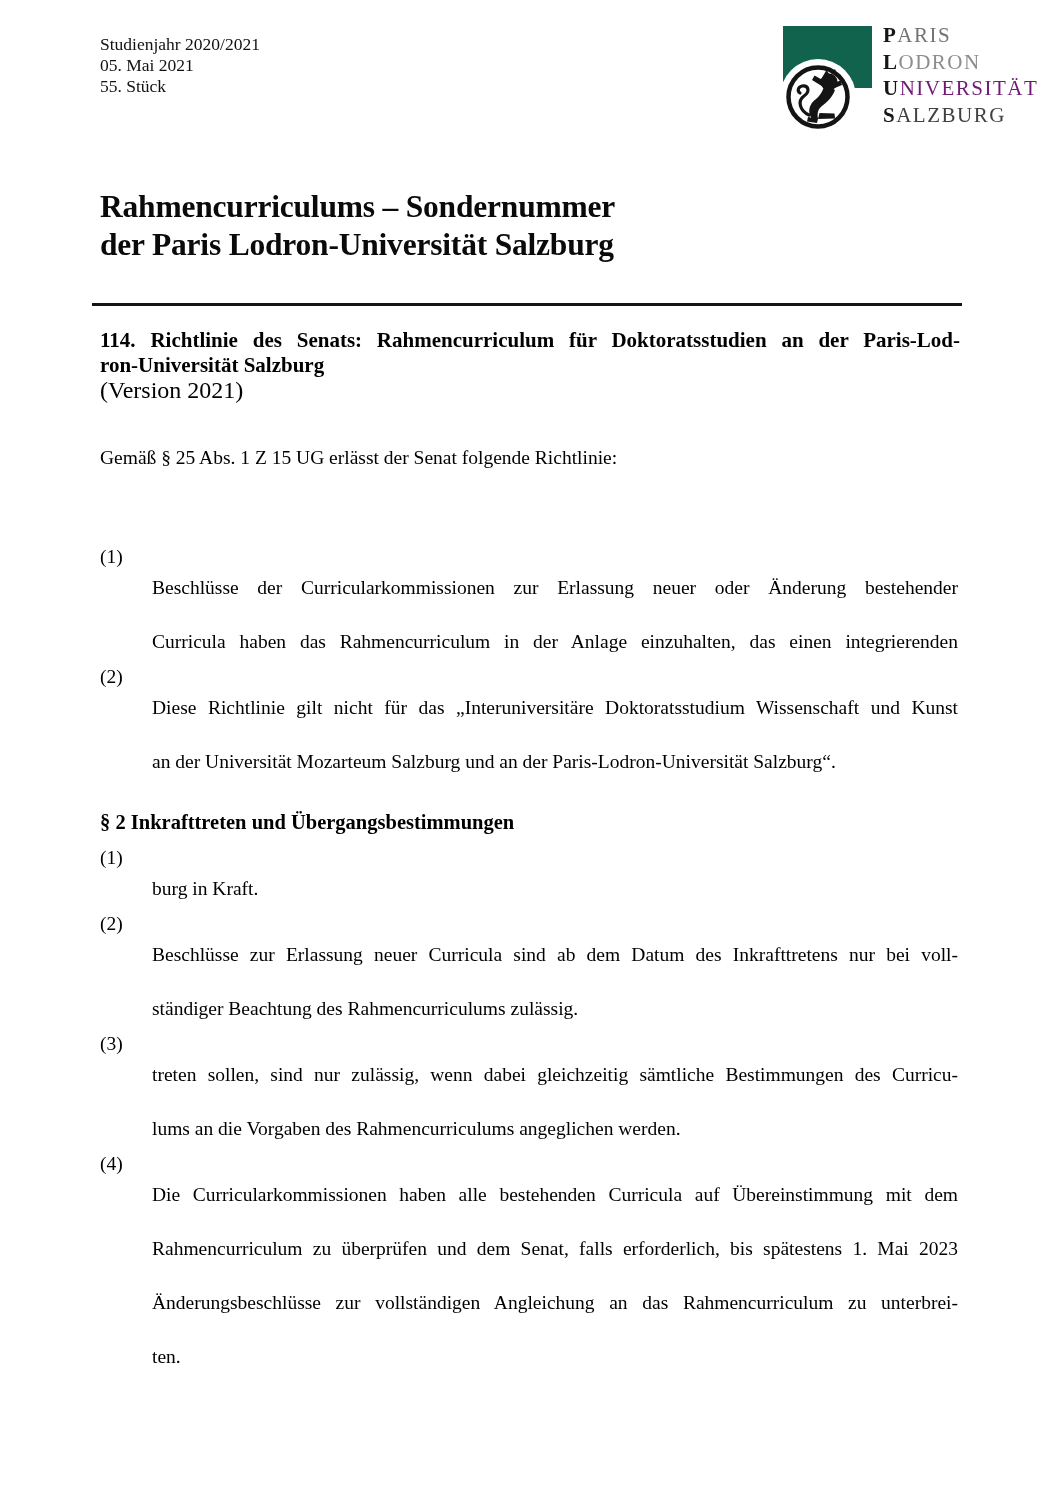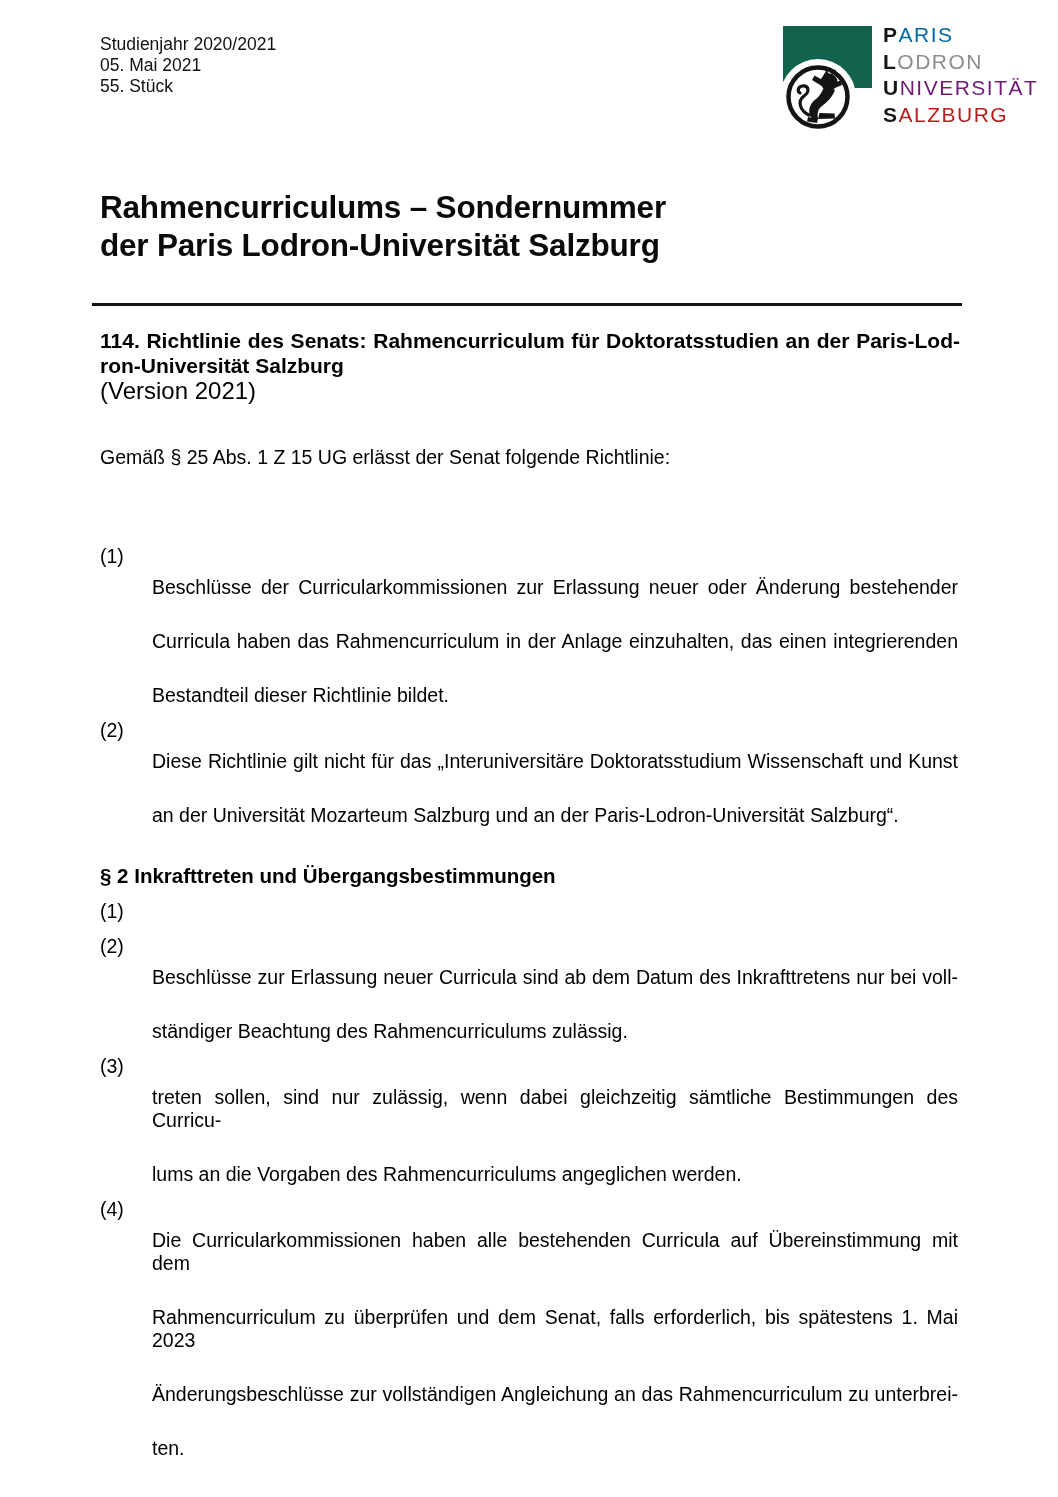--- a/index.html
+++ b/index.html
@@ -4,21 +4,21 @@
 <style>
   * { margin:0; padding:0; box-sizing:border-box; }
   html,body { background:#ffffff; }
   body {
     width:1058px; height:1497px;
     font-family:"Liberation Sans", sans-serif;
     color:#000;
     position:relative;
     overflow:hidden;
   }
-  .page { position:absolute; inset:0; background:#fff; }
+  .page { position:absolute; inset:0; background:#fff;font-family:Liberation Serif, serif; }
 
   
   .meta { position:absolute; left:100px; top:34px; font-size:17.5px; line-height:21px; color:#111; }
 
   
   .crest { position:absolute; left:783px; top:26px; width:89px; height:62px; }
   .crest-green { position:absolute; inset:0; background:var(--brand-green,#11634d); }
   .crest-svg { position:absolute; left:-5px; top:31px; width:80px; height:80px; }
   .wordmark { position:absolute; left:883px; top:22px; }
   .wm-line { font-size:21px; line-height:26.5px; letter-spacing:1.5px; white-space:nowrap; }
@@ -73,24 +73,24 @@
         <path d="M40,62 L57,61.5 l-0.5,-5 l-15,-0.5 z"></path>
         <path d="M30,60 L40,62 l-1,4 l-10,-1.5 z"></path>
       </g>
       <g fill="none" stroke="#141414" stroke-width="3.2" stroke-linecap="round">
         <path d="M31,58 C22,54 19,44 26,39 C32,35 31,28 24,29 C20,30 19,34 22,36"></path>
       </g>
     </svg>
   </div>
 
   <div class="wordmark">
-      <div class="wm-line"><span class="wm-initial">P</span><span class="wm-rest" style="color: #0369a1;">ARIS</span></div>
+      <div class="wm-line"><span class="wm-initial">P</span><span class="wm-rest" style="color: #737373;">ARIS</span></div>
       <div class="wm-line"><span class="wm-initial">L</span><span class="wm-rest" style="color: rgb(141, 141, 141);">ODRON</span></div>
       <div class="wm-line"><span class="wm-initial">U</span><span class="wm-rest" style="color: #701a75;">NIVERSITÄT</span></div>
-      <div class="wm-line"><span class="wm-initial">S</span><span class="wm-rest" style="color: #b91c1c;">ALZBURG</span></div>
+      <div class="wm-line"><span class="wm-initial">S</span><span class="wm-rest" style="color: #404040;">ALZBURG</span></div>
     </div>
 
   <h1 class="title">
       <div>Rahmencurriculums – Sondernummer</div>
       <div>der Paris Lodron-Universität Salzburg</div>
     </h1>
 
   <div class="rule"></div>
 
   <div class="decree">
@@ -103,36 +103,36 @@
 
   <div class="intro">Gemäß § 25 Abs. 1 Z 15 UG erlässt der Senat folgende Richtlinie:</div>
 
   <div class="sections">
       <section class="section">
         <div class="item">
           <div class="item-num">(1)</div>
           <div class="item-lines">
             <div class="line jl">Beschlüsse der Curricularkommissionen zur Erlassung neuer oder Änderung bestehender</div>
             <div class="line jl">Curricula haben das Rahmencurriculum in der Anlage einzuhalten, das einen integrierenden</div>
-            <div class="line">Bestandteil dieser Richtlinie bildet.</div>
           </div>
         </div>
         <div class="item">
           <div class="item-num">(2)</div>
           <div class="item-lines">
             <div class="line jl">Diese Richtlinie gilt nicht für das „Interuniversitäre Doktoratsstudium Wissenschaft und Kunst</div>
             <div class="line">an der Universität Mozarteum Salzburg und an der Paris-Lodron-Universität Salzburg“.</div>
           </div>
         </div>
       </section>
       <section class="section">
         <div class="sec-heading">§ 2 Inkrafttreten und Übergangsbestimmungen</div>
         <div class="item">
           <div class="item-num">(1)</div>
           <div class="item-lines">
+            <div class="line">burg in Kraft.</div>
           </div>
         </div>
         <div class="item">
           <div class="item-num">(2)</div>
           <div class="item-lines">
             <div class="line jl">Beschlüsse zur Erlassung neuer Curricula sind ab dem Datum des Inkrafttretens nur bei voll-</div>
             <div class="line">ständiger Beachtung des Rahmencurriculums zulässig.</div>
           </div>
         </div>
         <div class="item">

